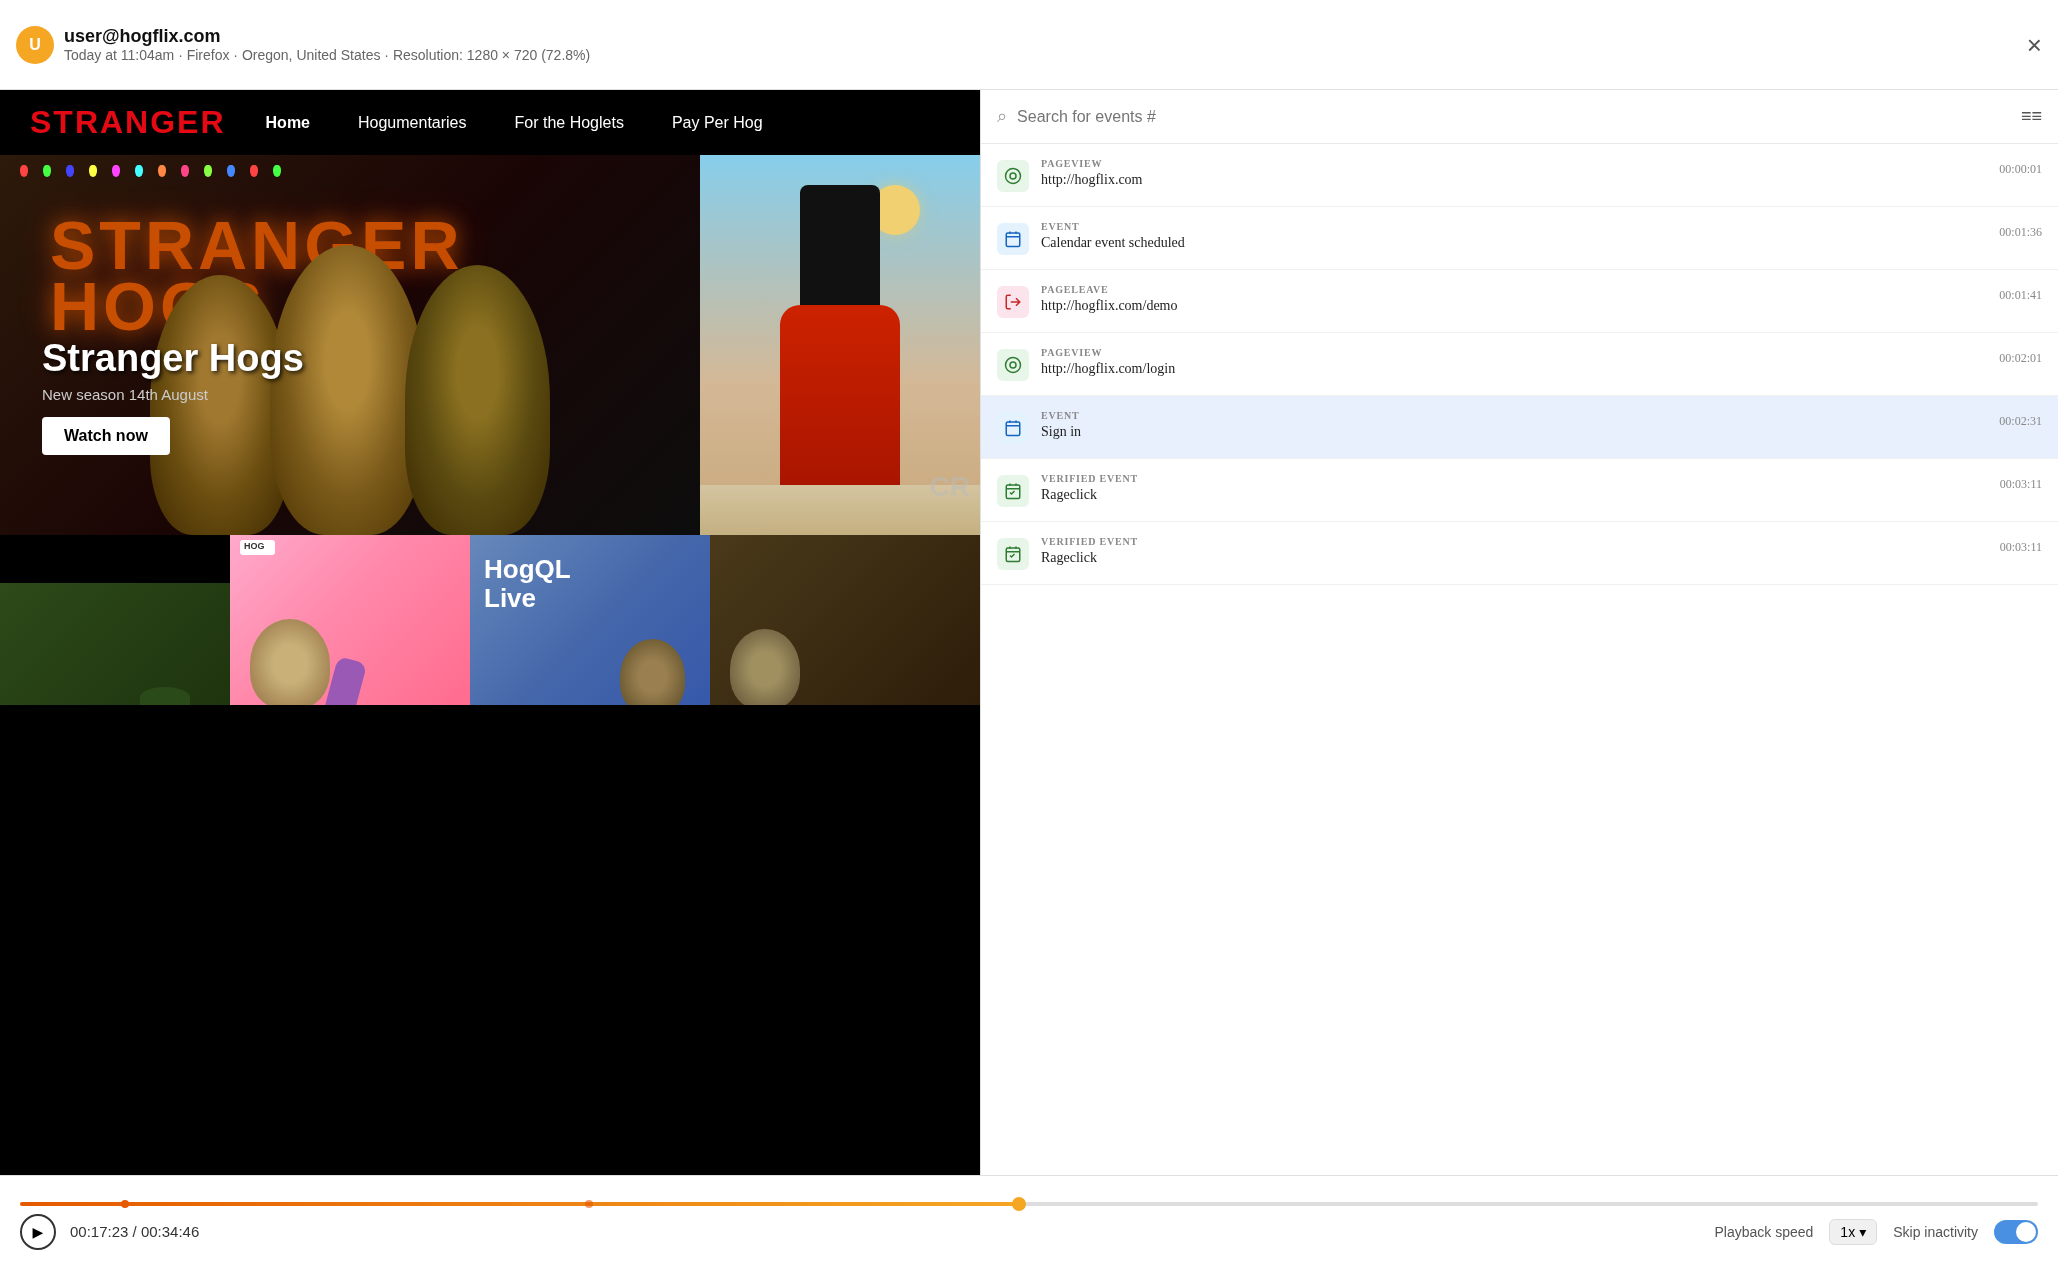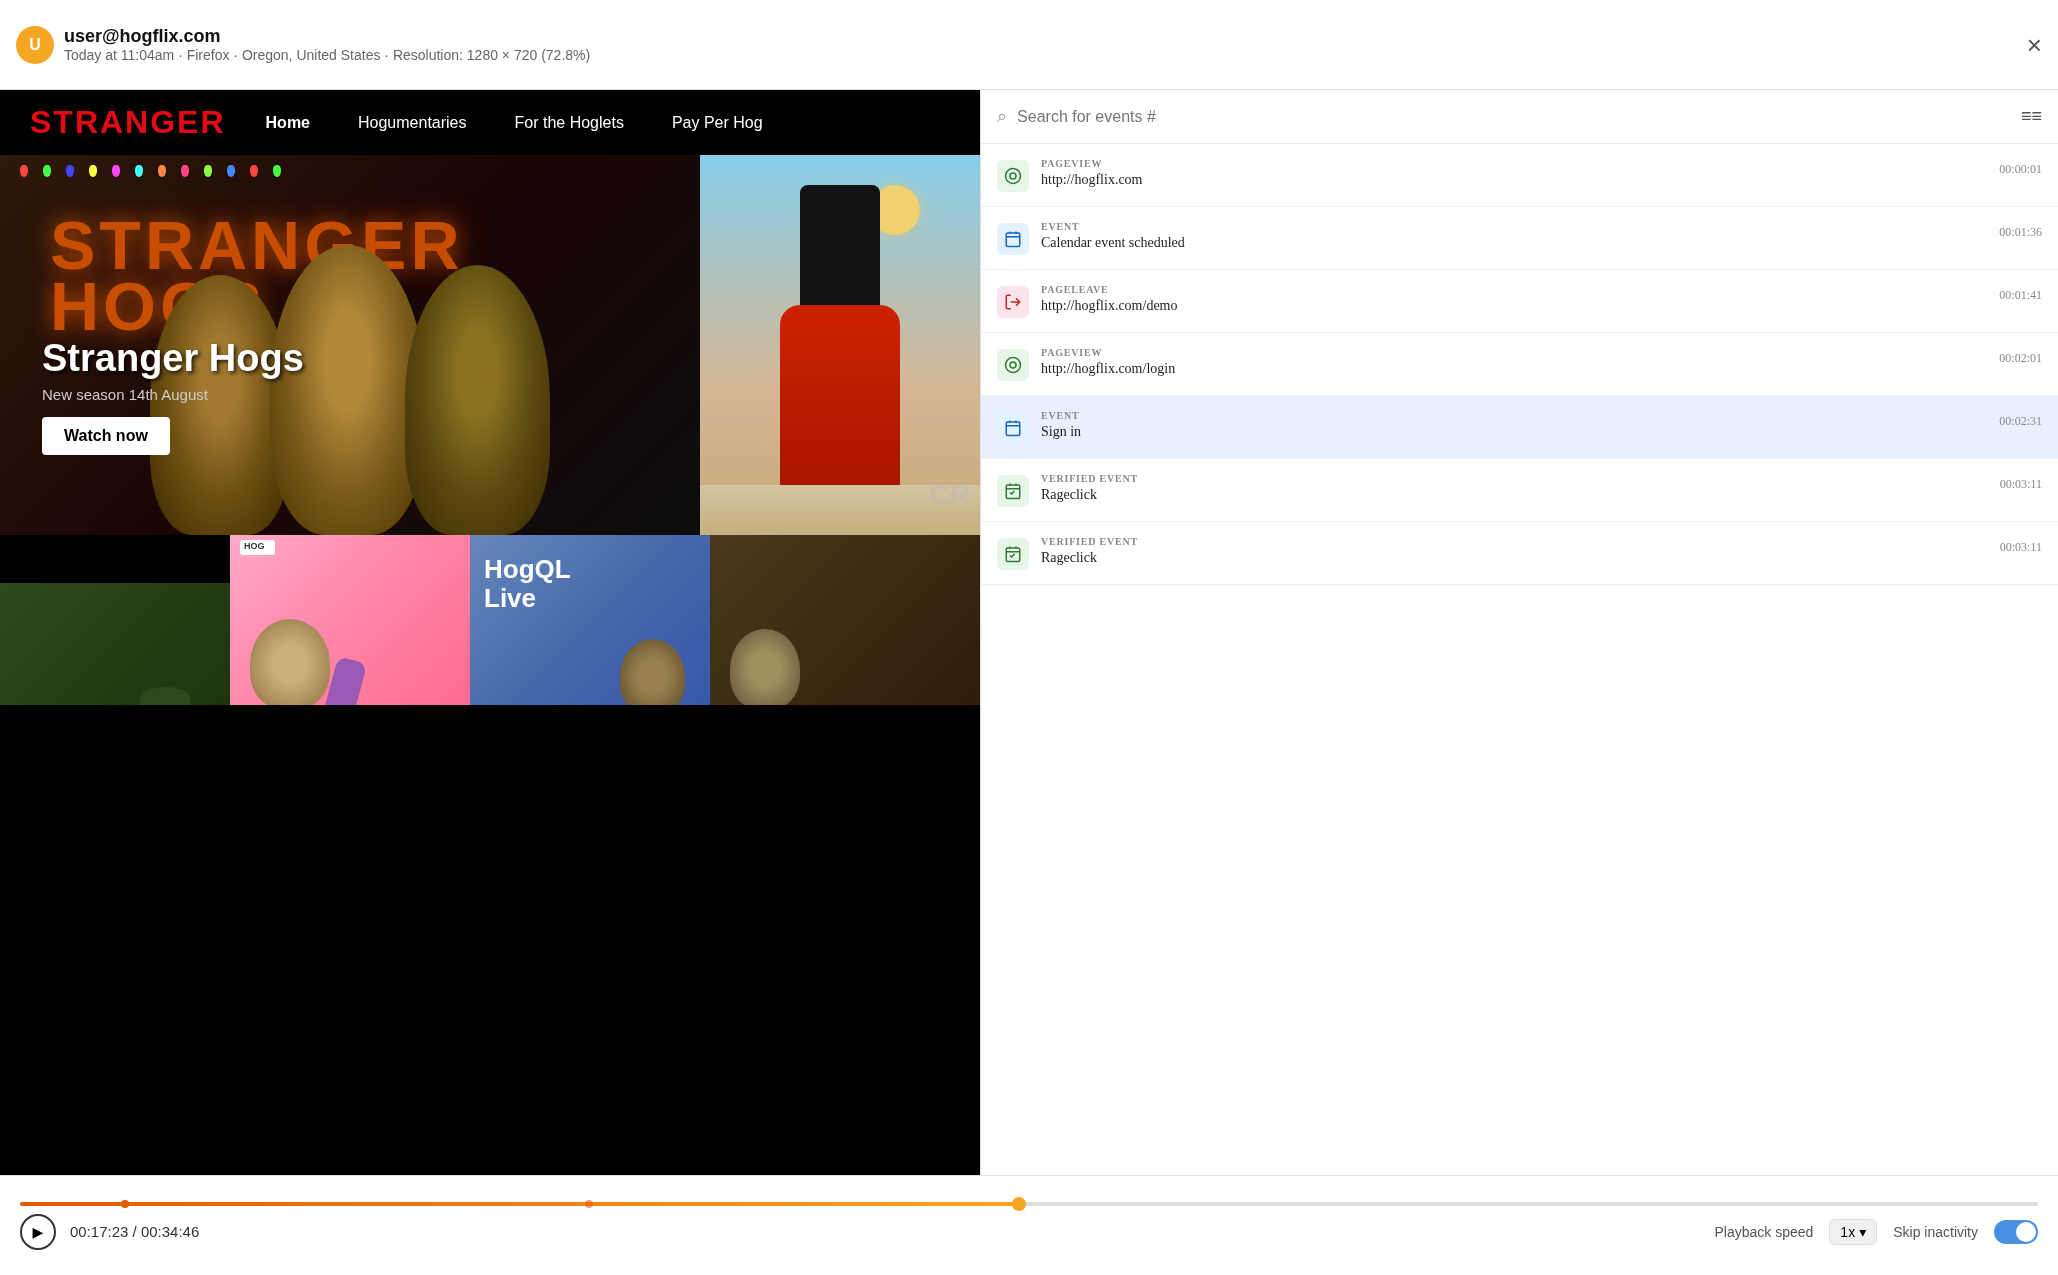--- a/index.html
+++ b/index.html
@@ -482,21 +482,21 @@
         <div style="position:absolute;top:30px;right:60px;width:50px;height:50px;background:#f0d070;border-radius:50%;box-shadow:0 0 15px rgba(240,208,100,0.5);"></div>
 
         <div class="royal-hog">
           <div class="royal-hat"></div>
           <div class="royal-body" style="background:linear-gradient(180deg, #cc2200 0%, #aa1500 100%);width:120px;height:180px;border-radius:20px 20px 0 0;">
           </div>
         </div>
 
         <div style="position:absolute;bottom:0;right:0;width:100%;height:50px;background:linear-gradient(180deg,#d4c4a0,#c4b080);"></div>
 
-        <div style="position:absolute;bottom:24px;right:10px;font-size:28px;font-weight:900;color:#bbb;opacity:0.5;">CR</div>
+        <div style="position:absolute;bottom:32px;right:10px;font-size:28px;font-weight:900;color:#bbb;opacity:0.5;">CR</div>
       </div>
     </div>
 
 
     <div class="thumbnails-row">
 
       <div class="thumb thumb-sherlock" style="background:linear-gradient(135deg,#2d4a1a,#1a2e0a);margin-top:48px;">
         <div style="position:absolute;bottom:10px;left:14px;color:#fff;font-size:22px;font-weight:900;line-height:1.1;">Sherlock<br>Hog</div>
 
         <div style="position:absolute;bottom:10px;right:20px;width:90px;height:110px;">

